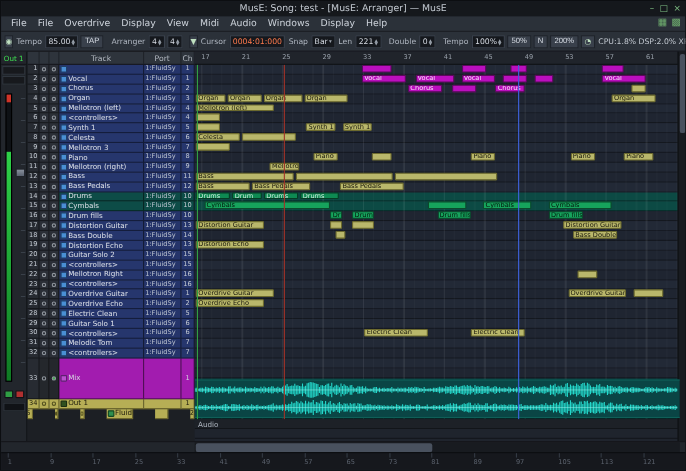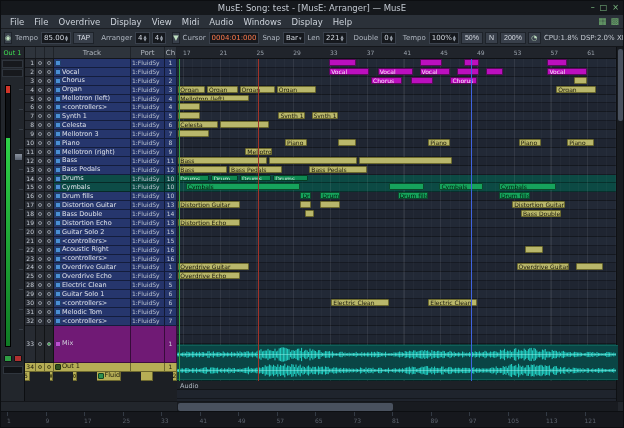--- a/index.html
+++ b/index.html
@@ -48,21 +48,21 @@
 .tl-row{display:flex;width:100%}
 .c{display:flex;align-items:center;border-right:1px solid rgba(0,0,0,.5);border-bottom:1px solid rgba(0,0,0,.45);overflow:hidden;height:100%;line-height:1}
 .num{width:11px;justify-content:flex-end;padding-right:1px;font-size:6px;color:#c6ccd4;background:#272b32}
 .dotc{width:9px;justify-content:center;background:#2b2f37}
 .dotmark{width:4px;height:4px;border:1px solid #8f959d;border-radius:50%}
 .namec{width:77px;font-size:6.5px;color:#dde1e8;background:#26366d;white-space:nowrap;padding-left:1px}
 .portc{width:34px;font-size:6px;color:#bcc3cf;background:#25346a;white-space:nowrap;padding-left:1px}
 .chc{width:12px;justify-content:center;font-size:6px;color:#c6ccd4;background:#26366d}
 .tname{font-size:6.5px;white-space:nowrap}
 .tl-row.sel .namec,.tl-row.sel .portc,.tl-row.sel .chc{background:#0d4c47}
-.tl-row.wave .namec,.tl-row.wave .portc,.tl-row.wave .chc{background:#701a75;color:#d2d7de}
+.tl-row.wave .namec,.tl-row.wave .portc,.tl-row.wave .chc{background:#a21caf;color:#d2d7de}
 .tl-row.wave .dotc{background:#24272c}
 .tl-row.out .c,.tl-row.synth .c{background:#b6ae55;color:#1b190b;border-right-color:rgba(60,56,20,.6);border-bottom-color:rgba(60,56,20,.6)}
 .tl-row.out .dotmark,.tl-row.synth .dotmark{border-color:#55521f}
 .ticon{width:6px;height:6px;border-radius:1px;flex:none;margin-right:1px}
 .ticon.midi{background:#4a8fd4;border:1px solid #1f3f69}
 .ticon.wave{background:#bb4fd0;border:1px solid #5e2070}
 .ticon.out{background:#30501f;border:1px solid #1c2e12}
 .ticon.synth{background:#2e8e4e;border:1px solid #134722}
 
 .arranger{position:absolute;left:176px;top:46px;width:441px;height:354px;background:#20242c;overflow:hidden}
@@ -553,21 +553,21 @@
         <div class="tl-row midi" style="height: 8.9px;">
           <span class="c num">22</span>
           <span class="c dotc">
             <span class="dotmark"></span>
           </span>
           <span class="c dotc">
             <span class="dotmark"></span>
           </span>
           <span class="c namec">
             <span class="ticon midi"></span>
-            <span class="tname">Acoustic Right</span>
+            <span class="tname">Mellotron Right</span>
           </span>
           <span class="c portc">1:FluidSy</span>
           <span class="c chc">16</span>
         </div>
         <div class="tl-row midi" style="height: 8.9px;">
           <span class="c num">23</span>
           <span class="c dotc">
             <span class="dotmark"></span>
           </span>
           <span class="c dotc">

